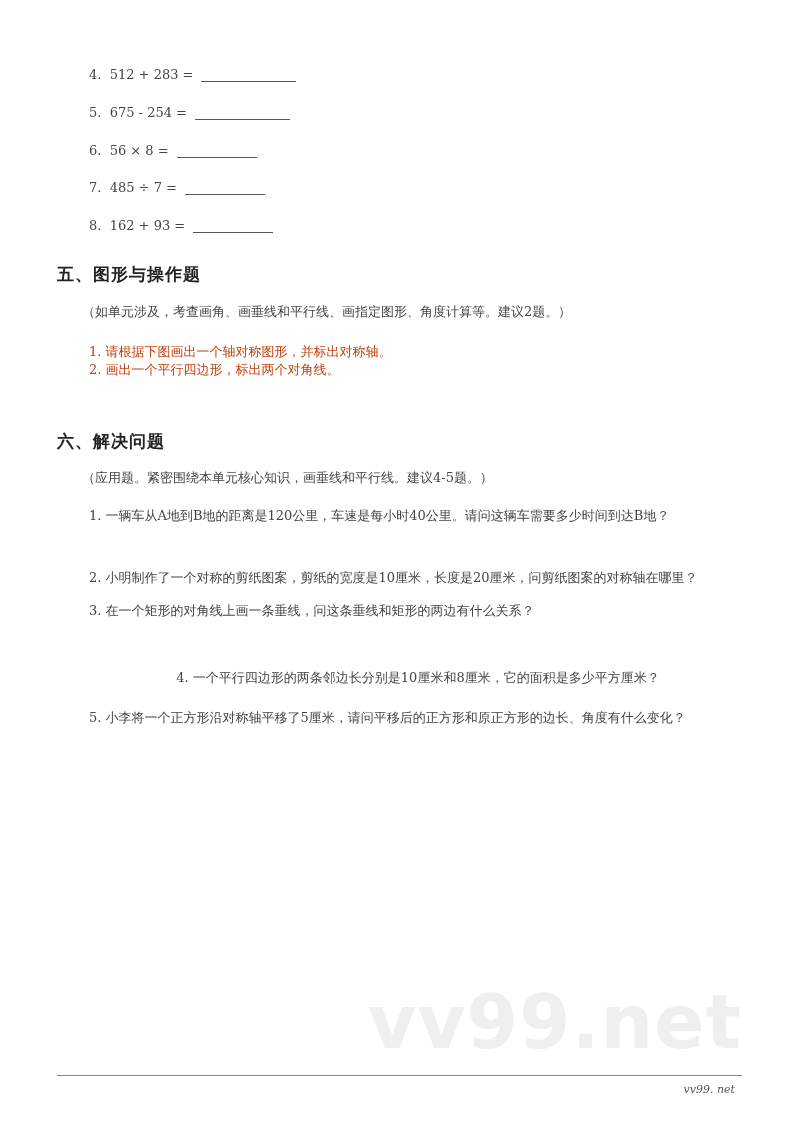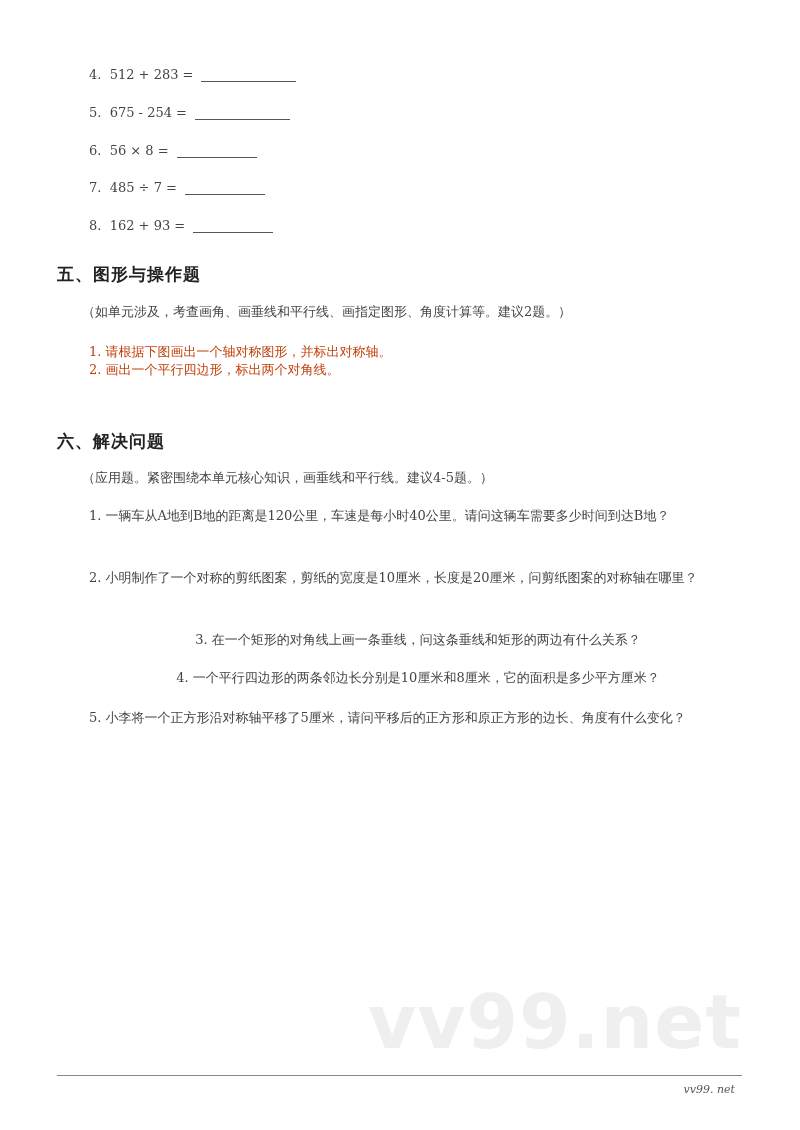--- a/index.html
+++ b/index.html
@@ -122,21 +122,21 @@
   <div class="section-title" style="top:263px;">五、图形与操作题</div>
   <div class="note" style="top:303px;">（如单元涉及，考查画角、画垂线和平行线、画指定图形、角度计算等。建议2题。）</div>
   <div class="item" style="top:343px;">1. 请根据下图画出一个轴对称图形，并标出对称轴。</div>
   <div class="item" style="top:361px;">2. 画出一个平行四边形，标出两个对角线。</div>
 
   <div class="section-title" style="top:430px;">六、解决问题</div>
   <div class="note" style="top:469px;">（应用题。紧密围绕本单元核心知识，画垂线和平行线。建议4-5题。）</div>
 
   <div class="para" style="top:504px;">1.  一辆车从A地到B地的距离是120公里，车速是每小时40公里。请问这辆车需要多少时间到达B地？</div>
   <div class="para" style="top:566px;">2. 小明制作了一个对称的剪纸图案，剪纸的宽度是10厘米，长度是20厘米，问剪纸图案的对称轴在哪里？</div>
-  <div class="para" style="top:628px;text-align:center;">3. 在一个矩形的对角线上画一条垂线，问这条垂线和矩形的两边有什么关系？</div>
+  <div class="para" style="top:599px;">3. 在一个矩形的对角线上画一条垂线，问这条垂线和矩形的两边有什么关系？</div>
   <div class="para" style="top:666px;text-align:center;">4. 一个平行四边形的两条邻边长分别是10厘米和8厘米，它的面积是多少平方厘米？</div>
   <div class="para" style="top:706px;">5.  小李将一个正方形沿对称轴平移了5厘米，请问平移后的正方形和原正方形的边长、角度有什么变化？</div>
 
   <div class="watermark">vv99.net</div>
 
   <div class="footer-rule"></div>
   <div class="footer-text">vv99. net</div>
 </div>
 
 </body></html>

